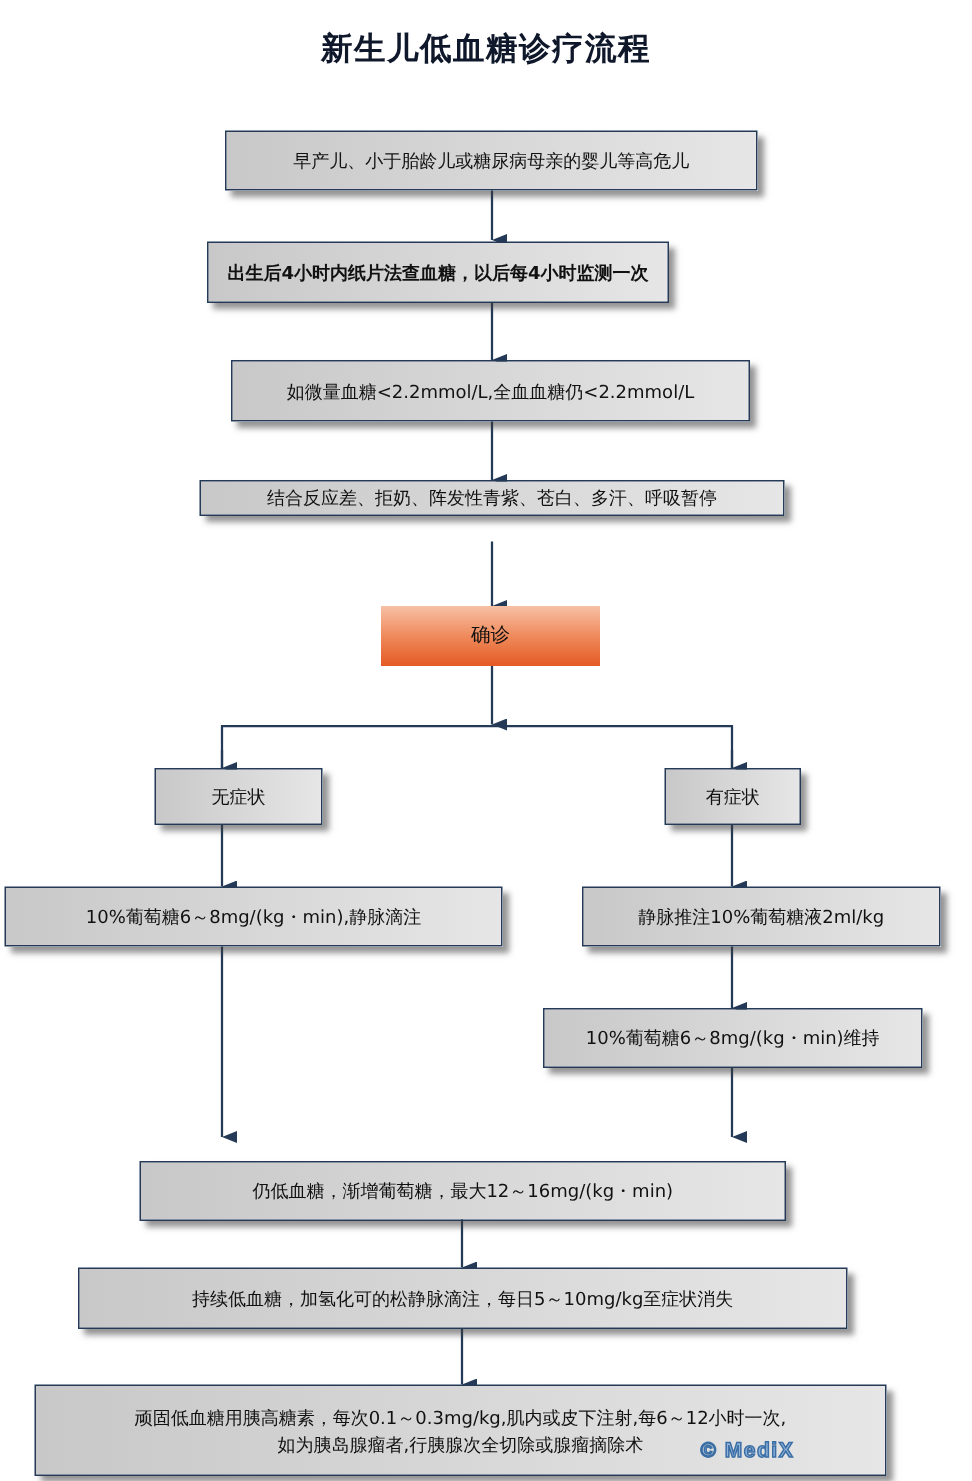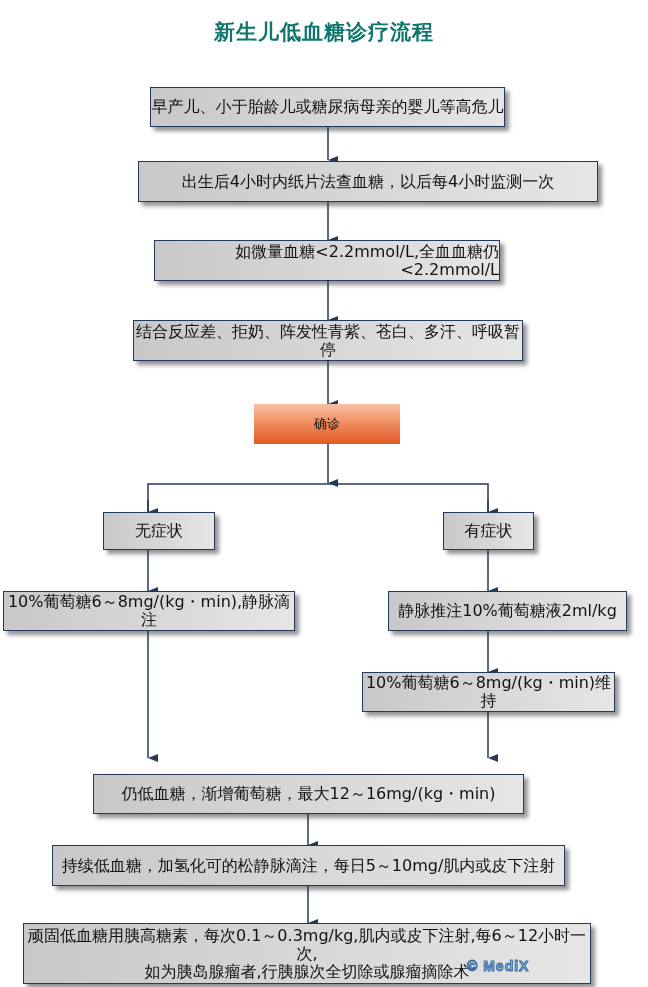--- a/index.html
+++ b/index.html
@@ -1,24 +1,24 @@
 <!DOCTYPE html>
 <html><head>
   <meta charset="utf-8">
   <style>
     html, body { margin: 0; padding: 0; background: #ffffff; }
     body { width: 648px; height: 987px; position: relative; overflow: hidden;
            font-family: "DejaVu Sans", "Liberation Sans", sans-serif; }
     .title { position: absolute; left: 0; top: 18px; width: 648px; text-align: center;
-             font-size: 21px; font-weight: bold; color: #0f766e; letter-spacing: 1px; }
+             font-size: 21px; font-weight: bold; color: #0f172a; letter-spacing: 1px; }
     .box { position: absolute; box-sizing: border-box; border: 1.5px solid #243a57;
            background: linear-gradient(to right, #c8c8c8 0%, #e6e6e6 100%);
            box-shadow: 4px 4px 4px rgba(60,60,60,0.55);
            display: flex; align-items: center; justify-content: center; text-align: center;
-           font-size: 16px; color: #111; line-height: 18px; }
+           font-size: 12px; color: #111; line-height: 18px; }
     .box.orange { border: none; background: linear-gradient(to bottom, #f7c0a4 0%, #ef8a5c 50%, #e45a24 100%);
                   box-shadow: none; font-size: 13px; }
     .box .txt { white-space: pre-line; }
     svg.connectors { position: absolute; left: 0; top: 0; }
     .watermark { position: absolute; left: 467px; top: 958px; font-size: 14px; font-weight: bold;
                  color: #8fb3d9; -webkit-text-stroke: 1px #3b6ea5; letter-spacing: 1px;
                  font-family: "Liberation Sans", sans-serif; }
   </style>
 </head>
 <body>
@@ -47,62 +47,62 @@
     <line x1="488" y1="712" x2="488" y2="758" marker-end="url(#arrow)"></line>
     <line x1="308" y1="798" x2="308" y2="845" marker-end="url(#arrow)"></line>
     <line x1="308" y1="886" x2="308" y2="923" marker-end="url(#arrow)"></line>
   </g>
 </svg>
 
 <div class="box" style="left:150px;top:87px;width:355px;height:40px;">
   <span class="txt">早产儿、小于胎龄儿或糖尿病母亲的婴儿等高危儿</span>
 </div>
 
-<div class="box" style="left:138px;top:161px;width:460px;height:41px;">
+<div class="box" style="left:138px;top:161px;width:308px;height:41px;font-weight:bold;">
   <span class="txt">出生后4小时内纸片法查血糖，以后每4小时监测一次</span>
 </div>
 
 <div class="box" style="left:154px;top:240px;width:346px;height:41px;text-align:right;">
   <span class="txt">如微量血糖&lt;2.2mmol/L,全血血糖仍&lt;2.2mmol/L</span>
 </div>
 
-<div class="box" style="left:133px;top:320px;width:390px;height:41px;">
+<div class="box" style="left:133px;top:320px;width:390px;height:24px;">
   <span class="txt">结合反应差、拒奶、阵发性青紫、苍白、多汗、呼吸暂停</span>
 </div>
 
 <div class="box orange" style="left:254px;top:404px;width:146px;height:40px;">
   <span class="txt">确诊</span>
 </div>
 
 <div class="box" style="left:103px;top:512px;width:112px;height:38px;">
   <span class="txt">无症状</span>
 </div>
 
 <div class="box" style="left:443px;top:512px;width:91px;height:38px;">
   <span class="txt">有症状</span>
 </div>
 
-<div class="box" style="left:3px;top:591px;width:292px;height:40px;">
+<div class="box" style="left:3px;top:591px;width:332px;height:40px;">
   <span class="txt">10%葡萄糖6～8mg/(kg・min),静脉滴注</span>
 </div>
 
 <div class="box" style="left:369px;top:591px;width:239px;height:40px;margin-left:19px;">
   <span class="txt">静脉推注10%葡萄糖液2ml/kg</span>
 </div>
 
 <div class="box" style="left:362px;top:672px;width:253px;height:40px;">
   <span class="txt">10%葡萄糖6～8mg/(kg・min)维持</span>
 </div>
 
 <div class="box" style="left:93px;top:758px;width:431px;height:40px;margin-top:16px;">
   <span class="txt">仍低血糖，渐增葡萄糖，最大12～16mg/(kg・min)</span>
 </div>
 
 <div class="box" style="left:52px;top:845px;width:513px;height:41px;">
-  <span class="txt">持续低血糖，加氢化可的松静脉滴注，每日5～10mg/肌内或皮下注射</span>
+  <span class="txt">持续低血糖，加氢化可的松静脉滴注，每日5～10mg/kg至症状消失</span>
 </div>
 
 <div class="box" style="left:23px;top:923px;width:568px;height:61px;">
   <span class="txt">顽固低血糖用胰高糖素，每次0.1～0.3mg/kg,肌内或皮下注射,每6～12小时一次,
 如为胰岛腺瘤者,行胰腺次全切除或腺瘤摘除术</span>
 </div>
 
 <div class="watermark">© MediX</div>
 
 </body></html>

